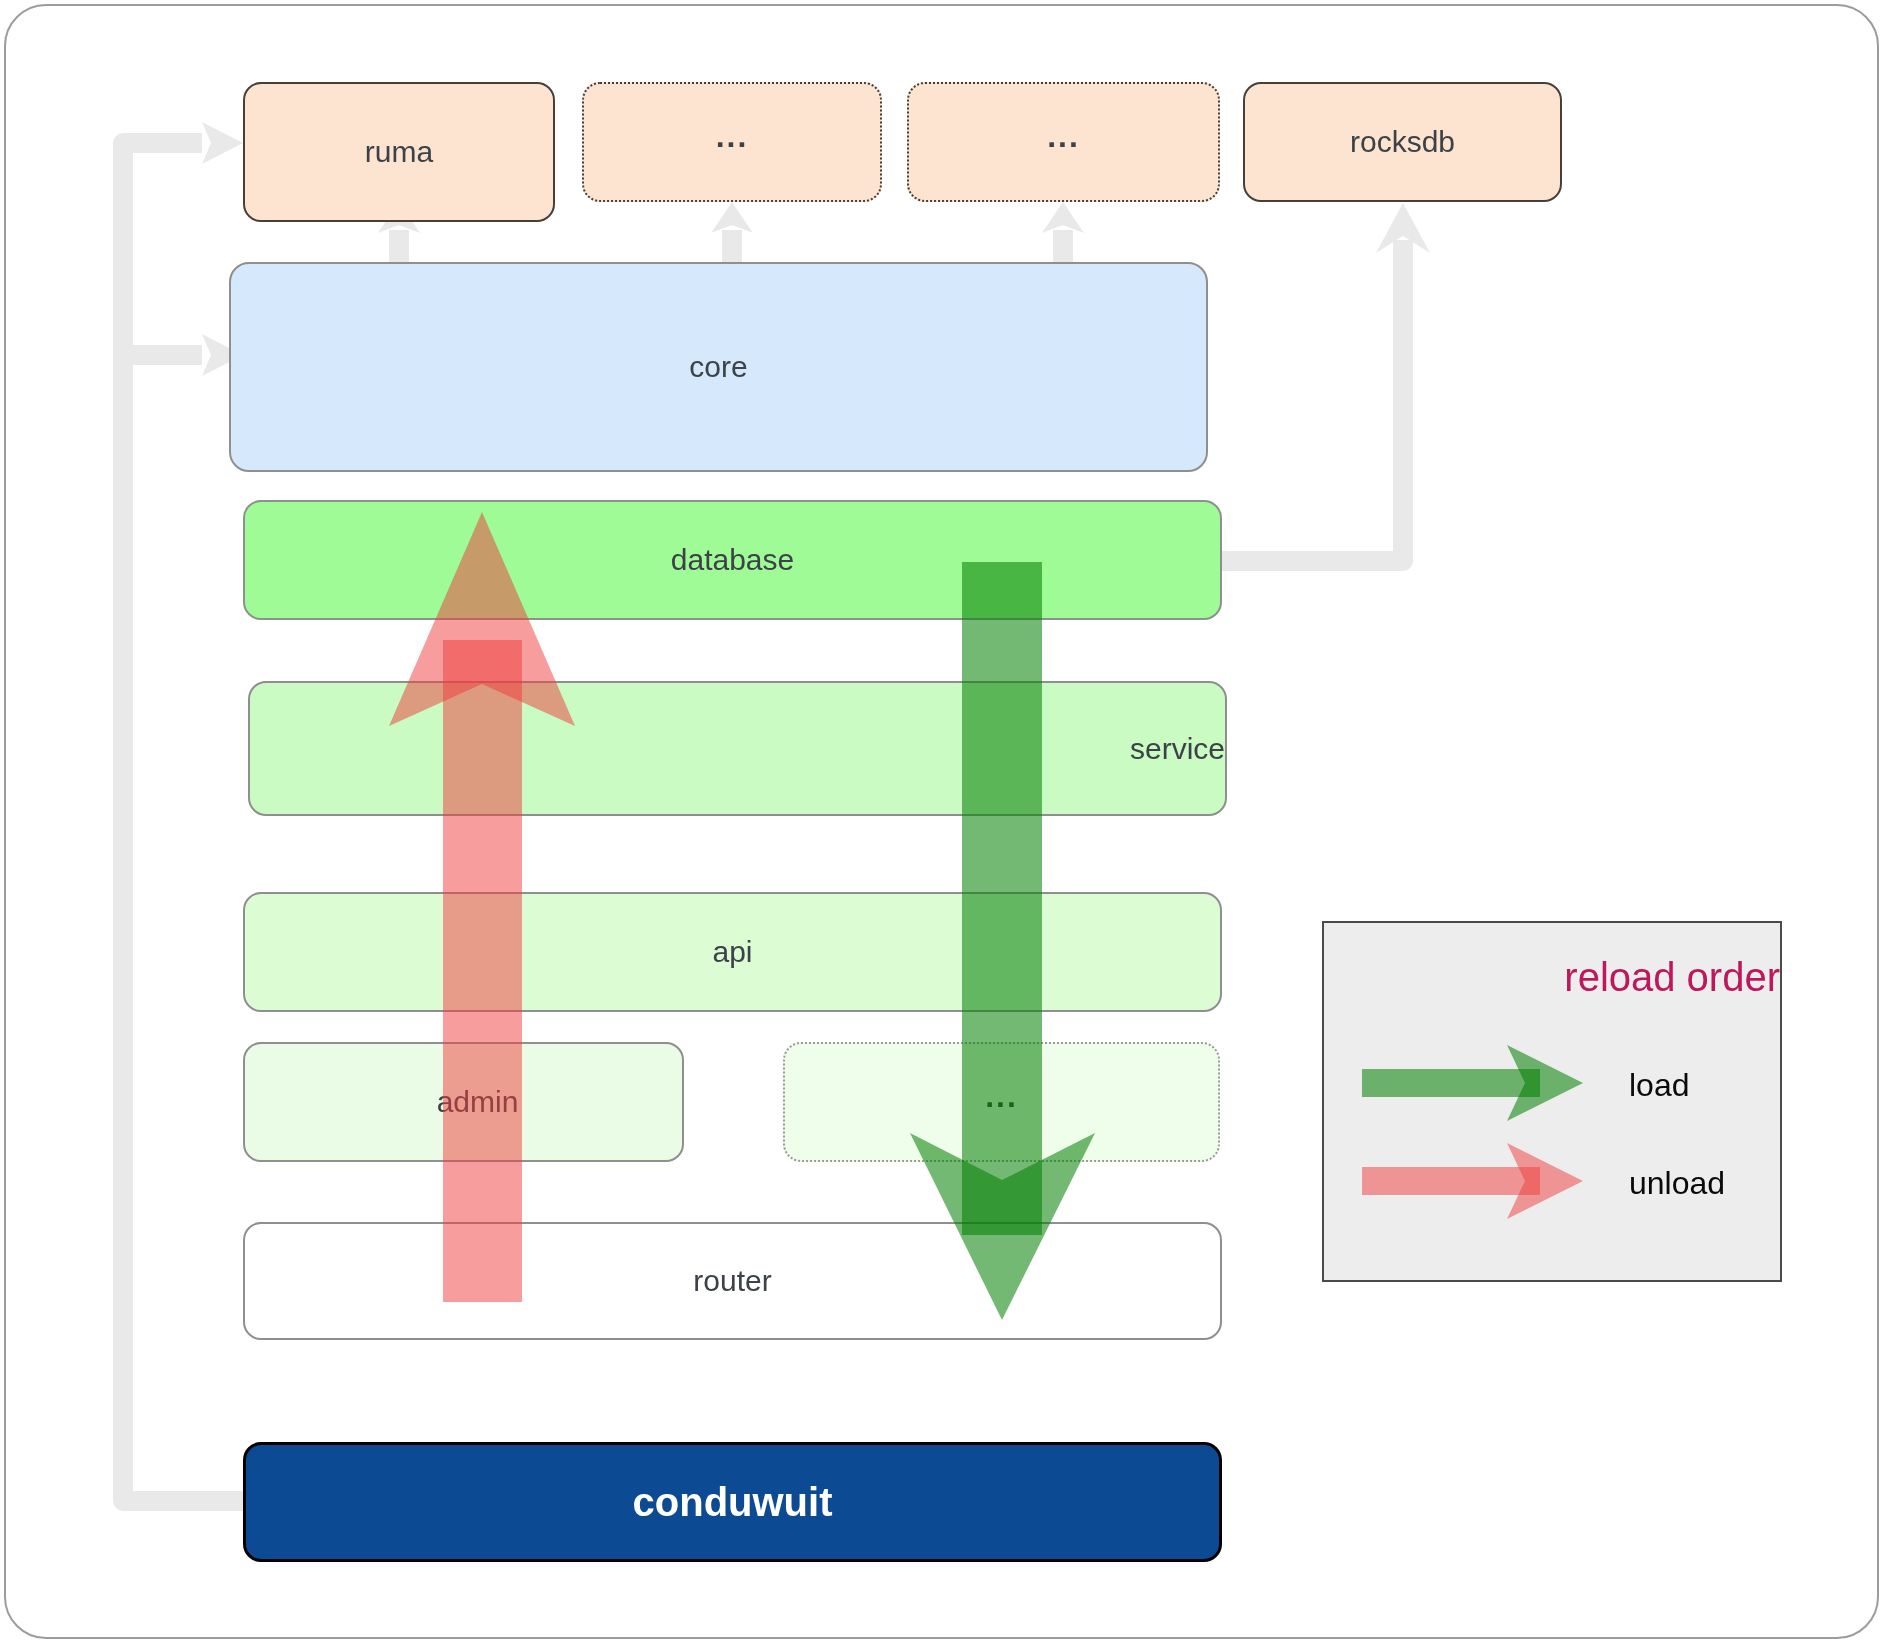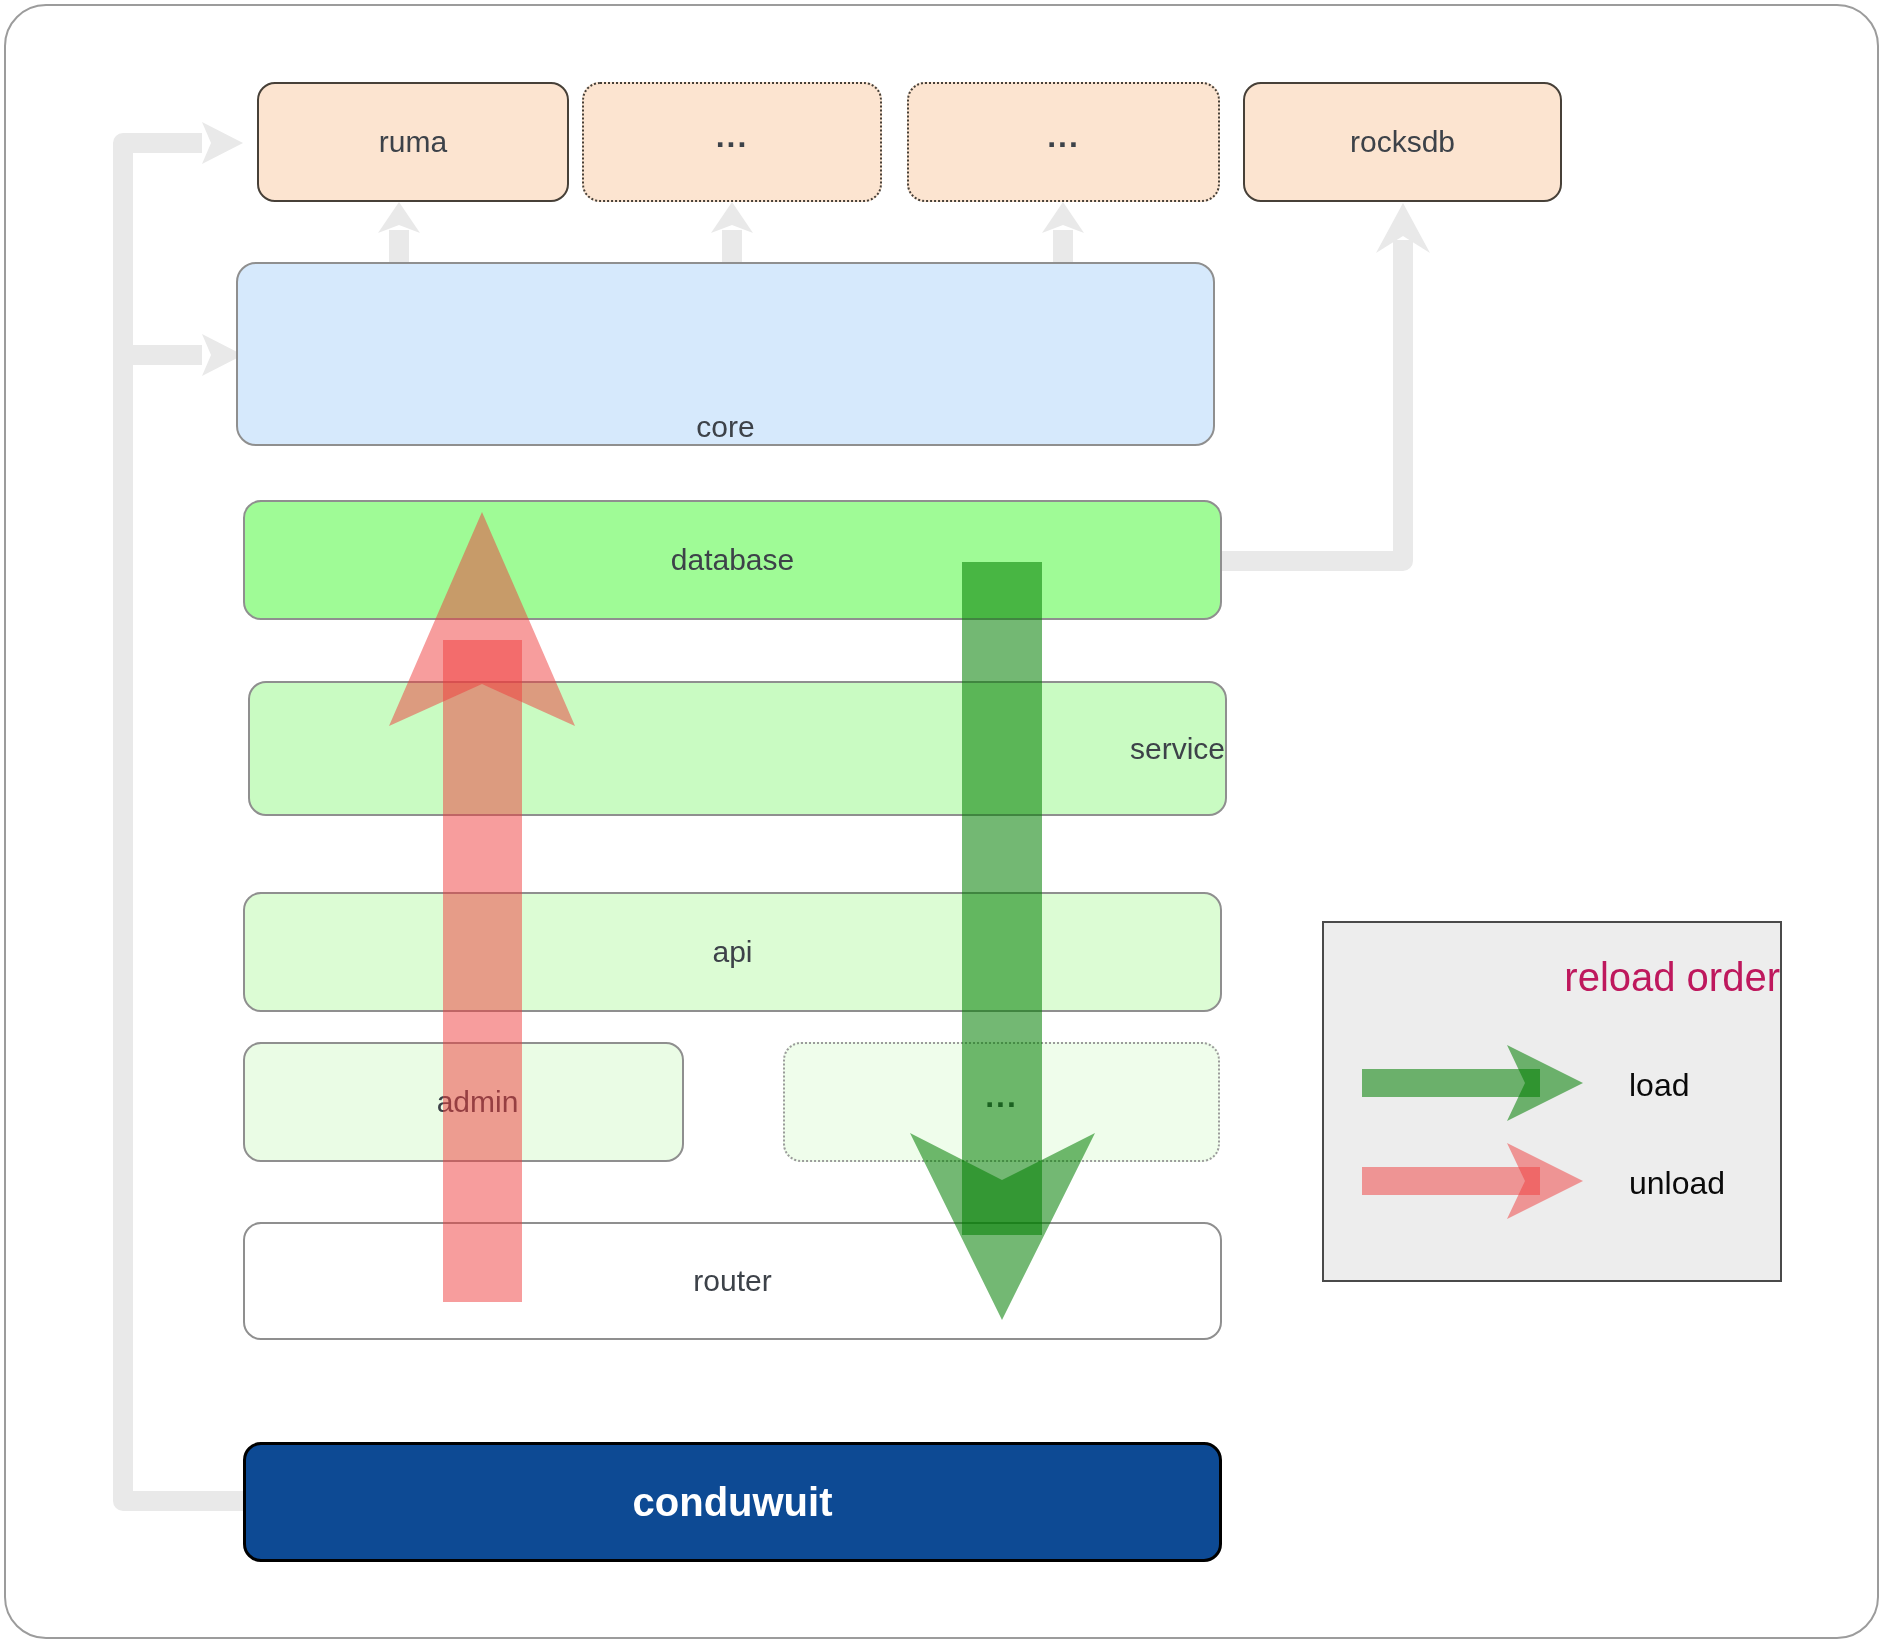--- a/index.html
+++ b/index.html
@@ -20,25 +20,25 @@
     display:flex;align-items:center;justify-content:center;
     border-radius:18px;
     font-size:30px;color:var(--label-dark);
     z-index:2;
   }
   .hard{border:2.5px solid #474038;}
   .harddot{border:2.5px dotted #474038;}
   .soft{border:2px solid #8f8f8f;}
   .softdot{border:2px dotted #9b9b9b;}
   .dots{font-weight:700;font-size:32px;letter-spacing:2px;transform:translateY(-6px);}
-  #box-ruma     {left:257px;top:82px;  width:312px;height:120px;background:var(--peach);}
+  #box-ruma     {left:243px;top:82px;  width:312px;height:140px;background:var(--peach);}
   #box-dots1    {left:582px;top:82px;  width:300px;height:120px;background:var(--peach);}
   #box-dots2    {left:907px;top:82px;  width:313px;height:120px;background:var(--peach);}
   #box-rocksdb  {left:1243px;top:82px; width:319px;height:120px;background:var(--peach);}
-  #box-core     {left:236px;top:262px; width:979px;height:184px;background:var(--core-blue);border-radius:20px;align-items:flex-end;}
+  #box-core     {left:229px;top:262px; width:979px;height:210px;background:var(--core-blue);border-radius:20px;}
   #box-database {left:243px;top:500px; width:979px;height:120px;background:var(--database-green);}
   #box-service  {left:248px;top:681px; width:979px;height:135px;background:var(--service-green);justify-content:flex-end;}
   #box-api      {left:243px;top:862px; width:979px;height:120px;background:var(--api-green);margin-top:30px;}
   #box-admin    {left:243px;top:1042px;width:441px;height:120px;background:var(--admin-green);padding-left:28px;}
   #box-dots3    {left:783px;top:1042px;width:437px;height:120px;background:var(--dots3-green);}
   #box-router   {left:243px;top:1222px;width:979px;height:118px;background:var(--router-white);}
   #box-conduwuit{left:243px;top:1442px;width:979px;height:120px;background:var(--conduwuit-navy);
                  border:3px solid #000;color:#fff;font-weight:700;font-size:40px;}
   #legend{
     position:absolute;left:1322px;top:921px;width:460px;height:361px;

